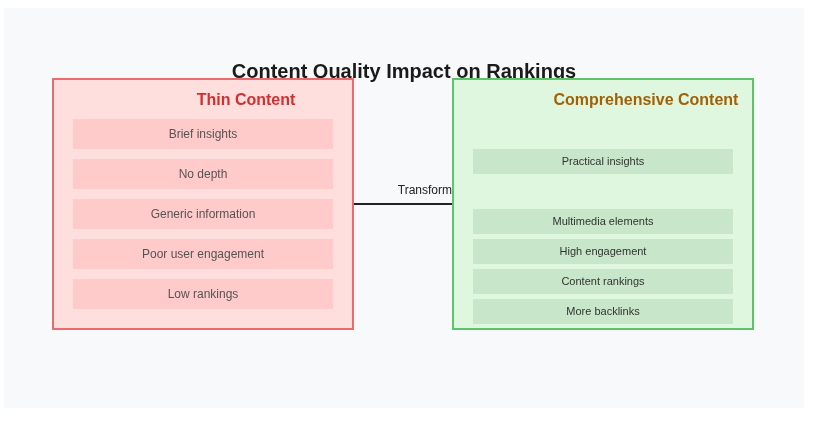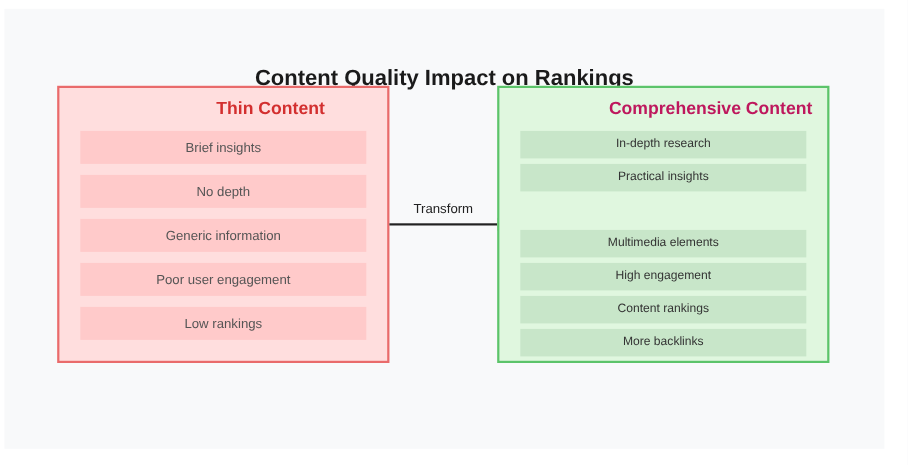--- a/index.html
+++ b/index.html
@@ -19,37 +19,37 @@
       position: absolute; top: 78px; width: 298px; height: 248px;
       border: 2px solid; box-sizing: content-box;
     }
     .box.thin { left: 52px; background: #ffdede; border-color: #e96b6b; }
     .box.comp { left: 452px; background: #e0f7df; border-color: #5cc46a; }
     .box-title {
       position: absolute; left: 0; width: 100%; top: 11px; text-align: center;
       font-size: 16px; font-weight: bold; padding-left: 43px;
     }
     .thin .box-title { color: #d32f2f; }
-    .comp .box-title { color: #be185d; }
+    .comp .box-title { color: #a16207; }
     .item {
       position: absolute; left: 19px; width: 260px; text-align: center;
       font-size: 12px; box-sizing: border-box;
     }
     .thin .item { height: 30px; line-height: 30px; background: #ffcaca; color: #555555; }
     .comp .item { height: 25px; line-height: 25px; background: #c8e6c9; color: #333333; font-size: 11px; }
     .arrow-line {
       position: absolute; left: 354px; top: 203px; width: 100px; height: 2px; background: #222222;
     }
     .arrow-head {
       position: absolute; left: 452px; top: 198px; width: 0; height: 0;
       border-top: 6px solid transparent; border-bottom: 6px solid transparent;
       border-left: 12px solid #222222;
     }
     .arrow-label {
-      position: absolute; left: 354px; top: 183px; width: 98px; text-align: center;
+      position: absolute; left: 354px; top: 183px; width: 98px; text-align: right;
       font-size: 12px; color: #222222;
     }
   </style>
 </head>
 <body>
 
 <div class="panel"></div>
 
 <div class="title">Content Quality Impact on Rankings</div>
 
@@ -61,19 +61,18 @@
   <div class="item" style="top:159px">Poor user engagement</div>
   <div class="item" style="top:199px">Low rankings</div>
 </div>
 
 <div class="arrow-label">Transform</div>
 <div class="arrow-line"></div>
 <div class="arrow-head"></div>
 
 <div class="box comp">
   <div class="box-title">Comprehensive Content</div>
-  <div class="item" style="top:39px">In-depth research</div>
   <div class="item" style="top:69px">Practical insights</div>
   <div class="item" style="top:129px">Multimedia elements</div>
   <div class="item" style="top:159px">High engagement</div>
   <div class="item" style="top:189px">Content rankings</div>
   <div class="item" style="top:219px">More backlinks</div>
 </div>
 
 </body></html>

